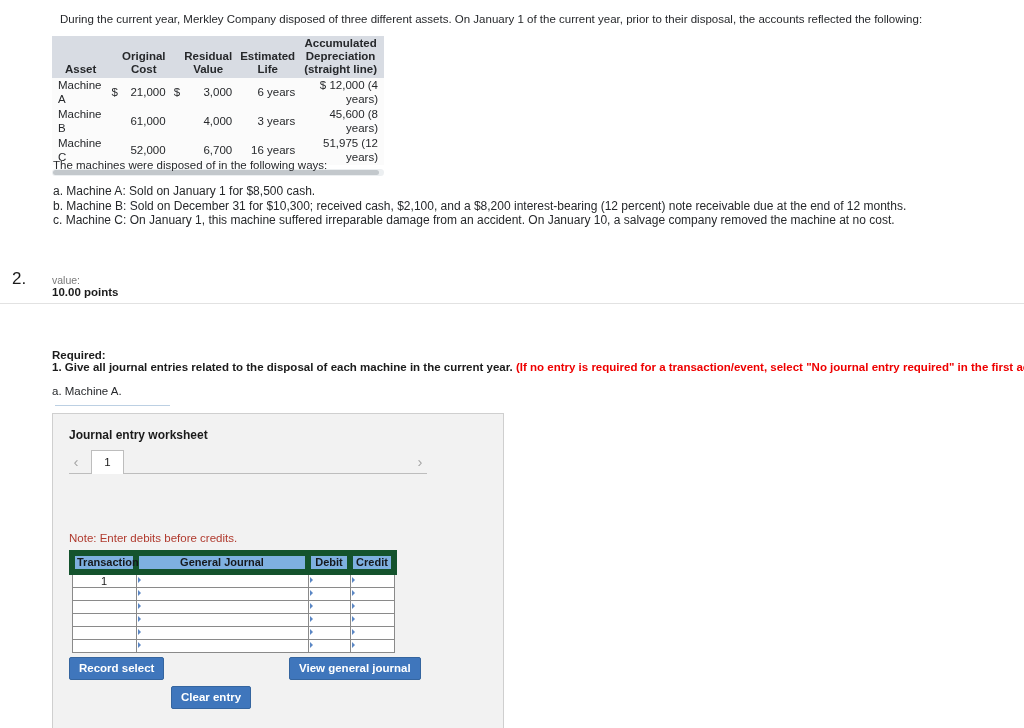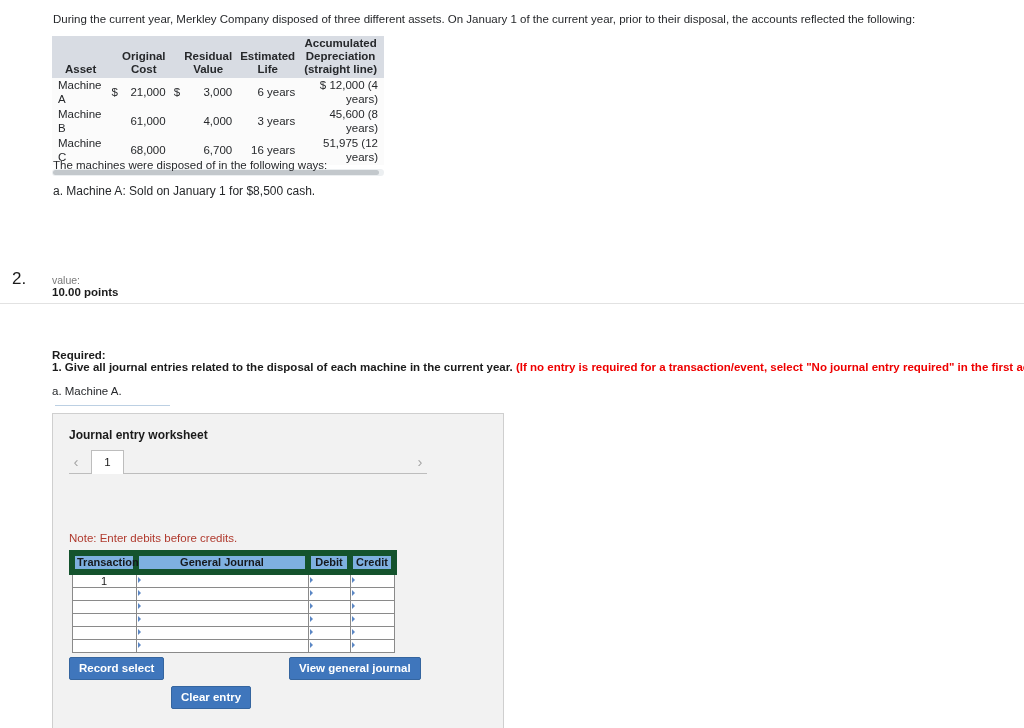--- a/index.html
+++ b/index.html
@@ -12,21 +12,21 @@
     height: 728px;
     font-family: "Liberation Sans", sans-serif;
     color: #1b1b1b;
     position: relative;
     overflow: hidden;
   }
 
   
   .intro {
     position: absolute;
-    left: 53px;
+    left: 60px;
     top: 12px;
     font-size: 11.5px;
     line-height: 14px;
     color: #26282b;
     white-space: nowrap;
   }
 
   
   .asset-table-wrap {
     position: absolute;
@@ -375,36 +375,38 @@
         <td class="c-dollar"></td>
         <td class="c-num">61,000</td>
         <td class="c-dollar"></td>
         <td class="c-num">4,000</td>
         <td class="c-life">3 years</td>
         <td class="c-acc">45,600 (8 years)</td>
       </tr>
       <tr>
         <td class="c-asset">Machine C</td>
         <td class="c-dollar"></td>
-        <td class="c-num">68,000</td>
+        <td class="c-num">52,000</td>
         <td class="c-dollar"></td>
         <td class="c-num">6,700</td>
         <td class="c-life">16 years</td>
         <td class="c-acc">51,975 (12 years)</td>
       </tr>
     </tbody>
   </table>
   <div class="scrollbar-h">
     <div class="thumb"></div>
   </div>
 </div>
 
 <div class="disp-head">The machines were disposed of in the following ways:</div>
 <div class="disp-list">
   <div>a. Machine A: Sold on January 1 for $8,500 cash.</div>
+  <div>b. Machine B: Sold on December 31 for $10,300; received cash, $2,100, and a $8,200 interest-bearing (12 percent) note receivable due at the end of 12 months.</div>
+  <div>c. Machine C: On January 1, this machine suffered irreparable damage from an accident. On January 10, a salvage company removed the machine at no cost.</div>
 </div>
 
 <div class="q-number">2.</div>
 <div class="q-value-label">value:</div>
 <div class="q-points">10.00 points</div>
 <div class="q-divider"></div>
 
 <div class="req-label">Required:</div>
 <div class="req-line">
   <span>1. Give all journal entries related to the disposal of each machine in the current year.</span>

